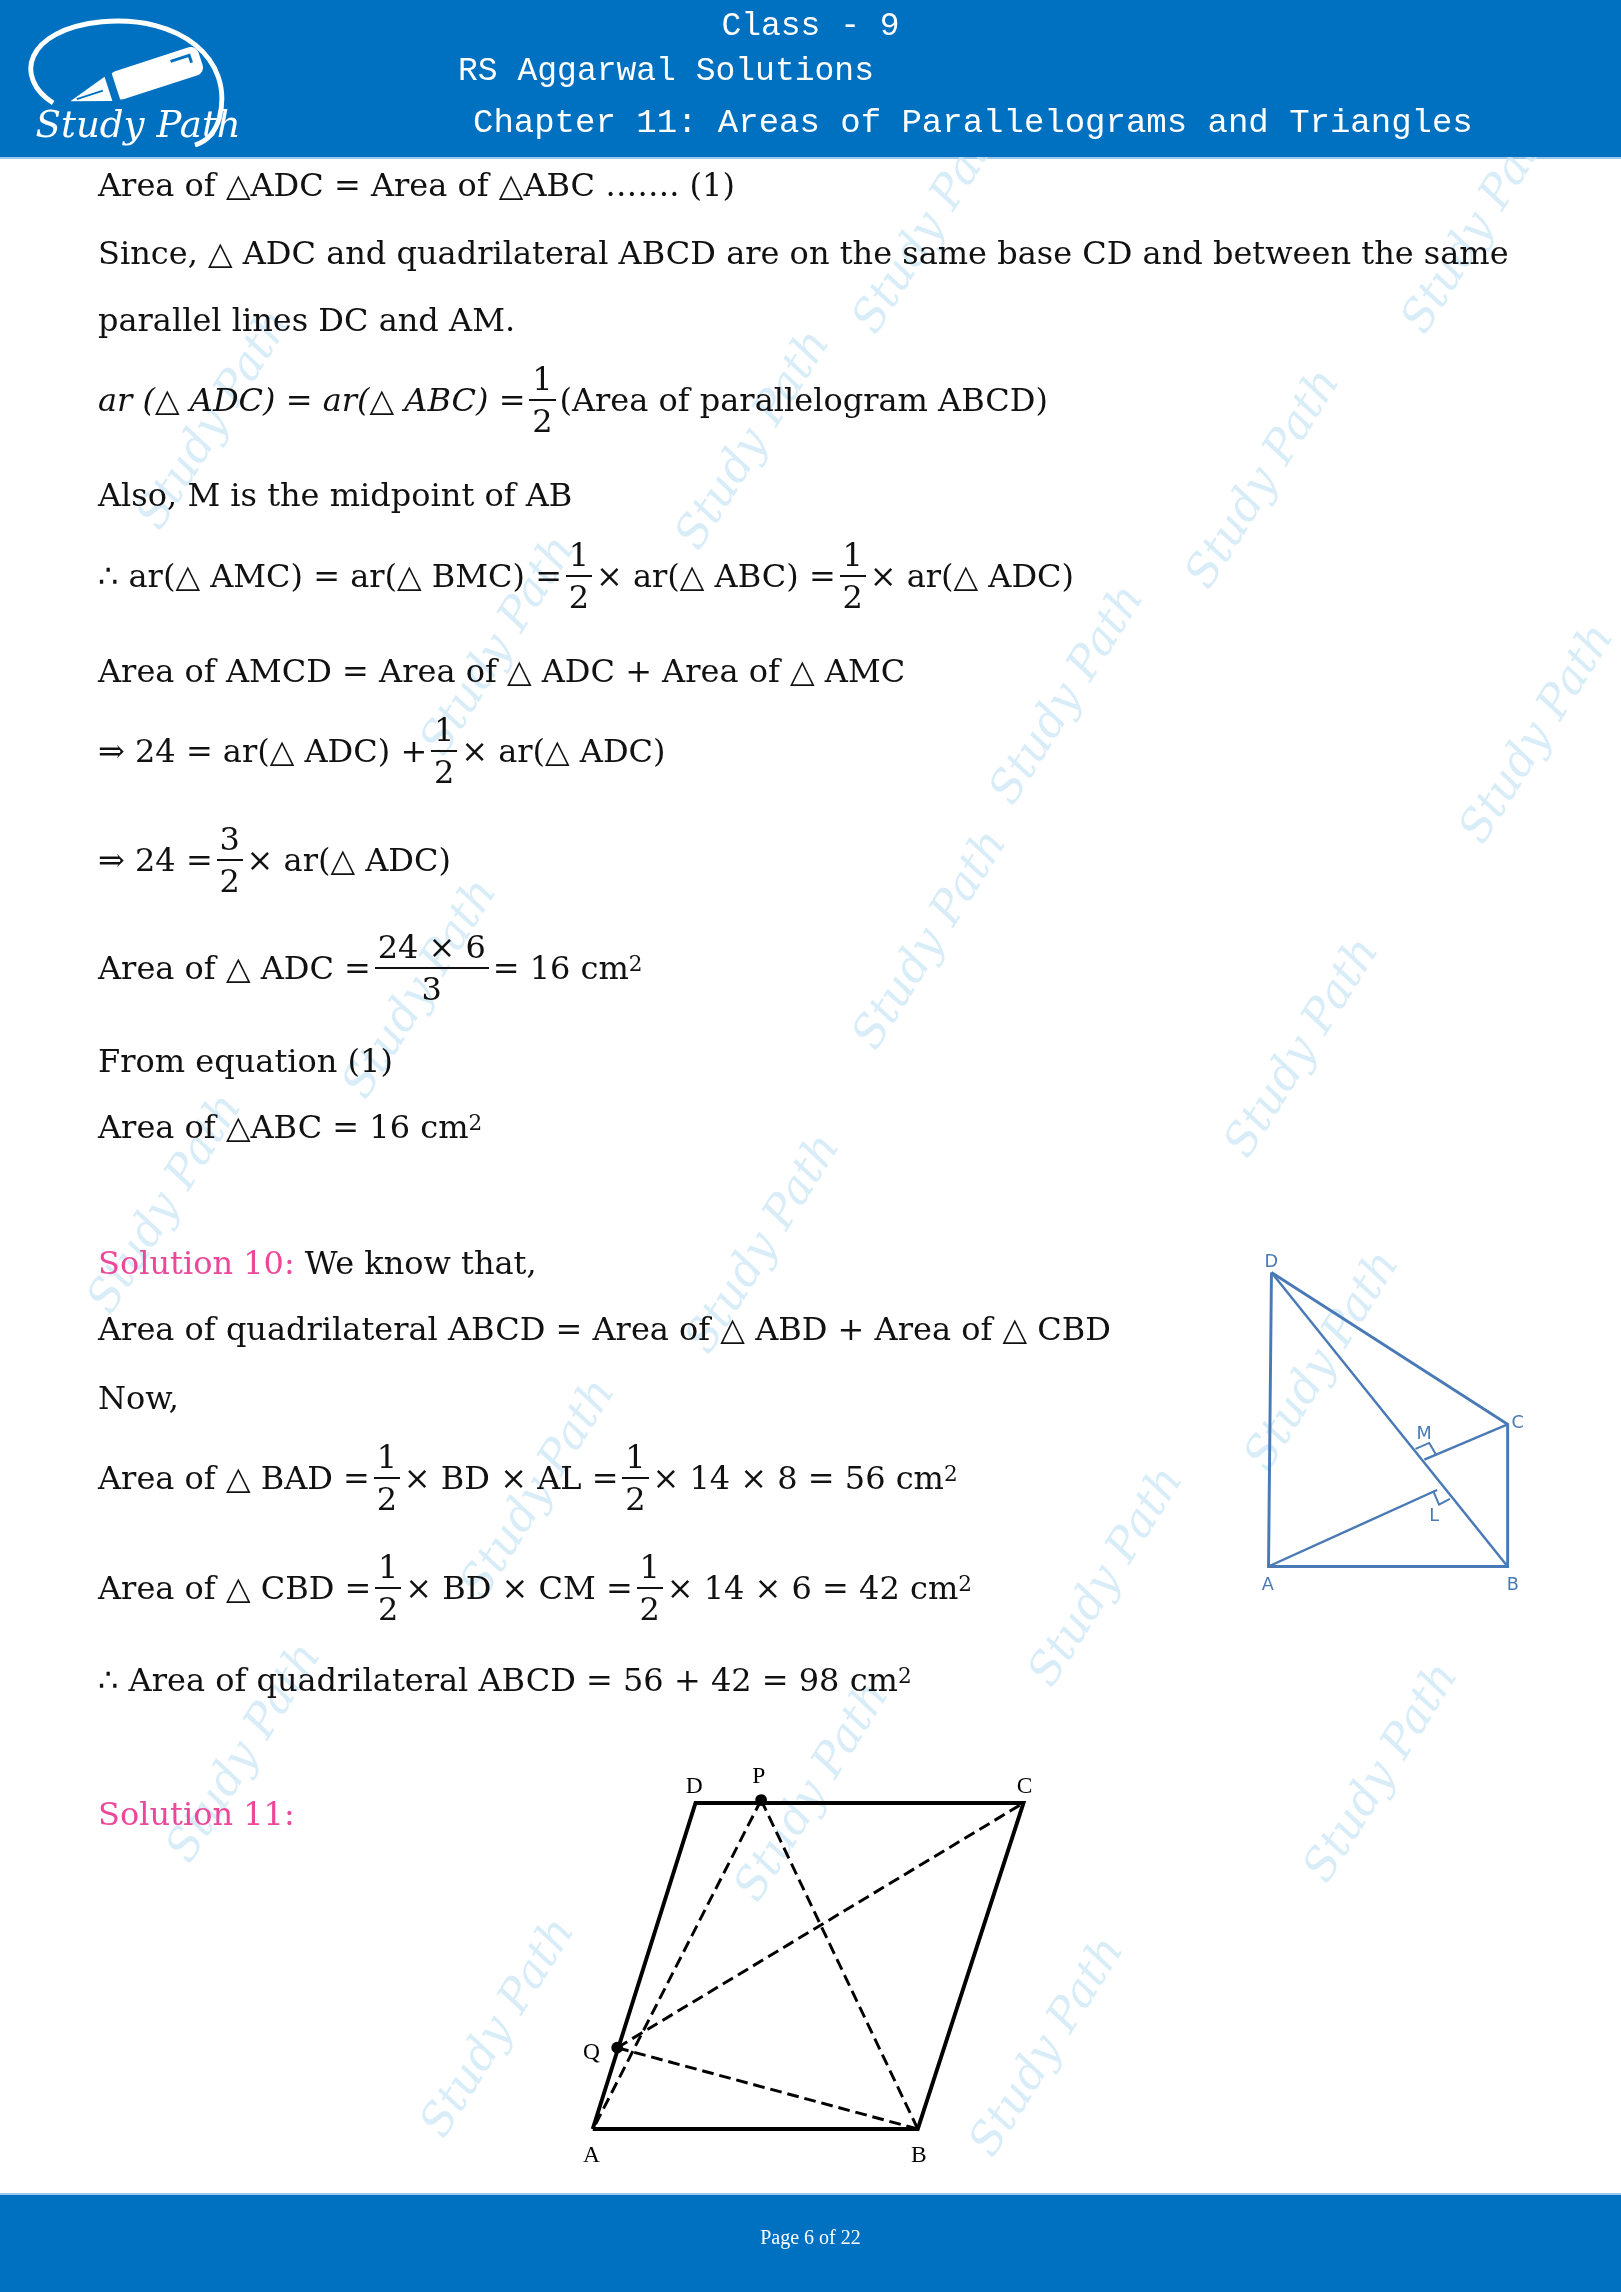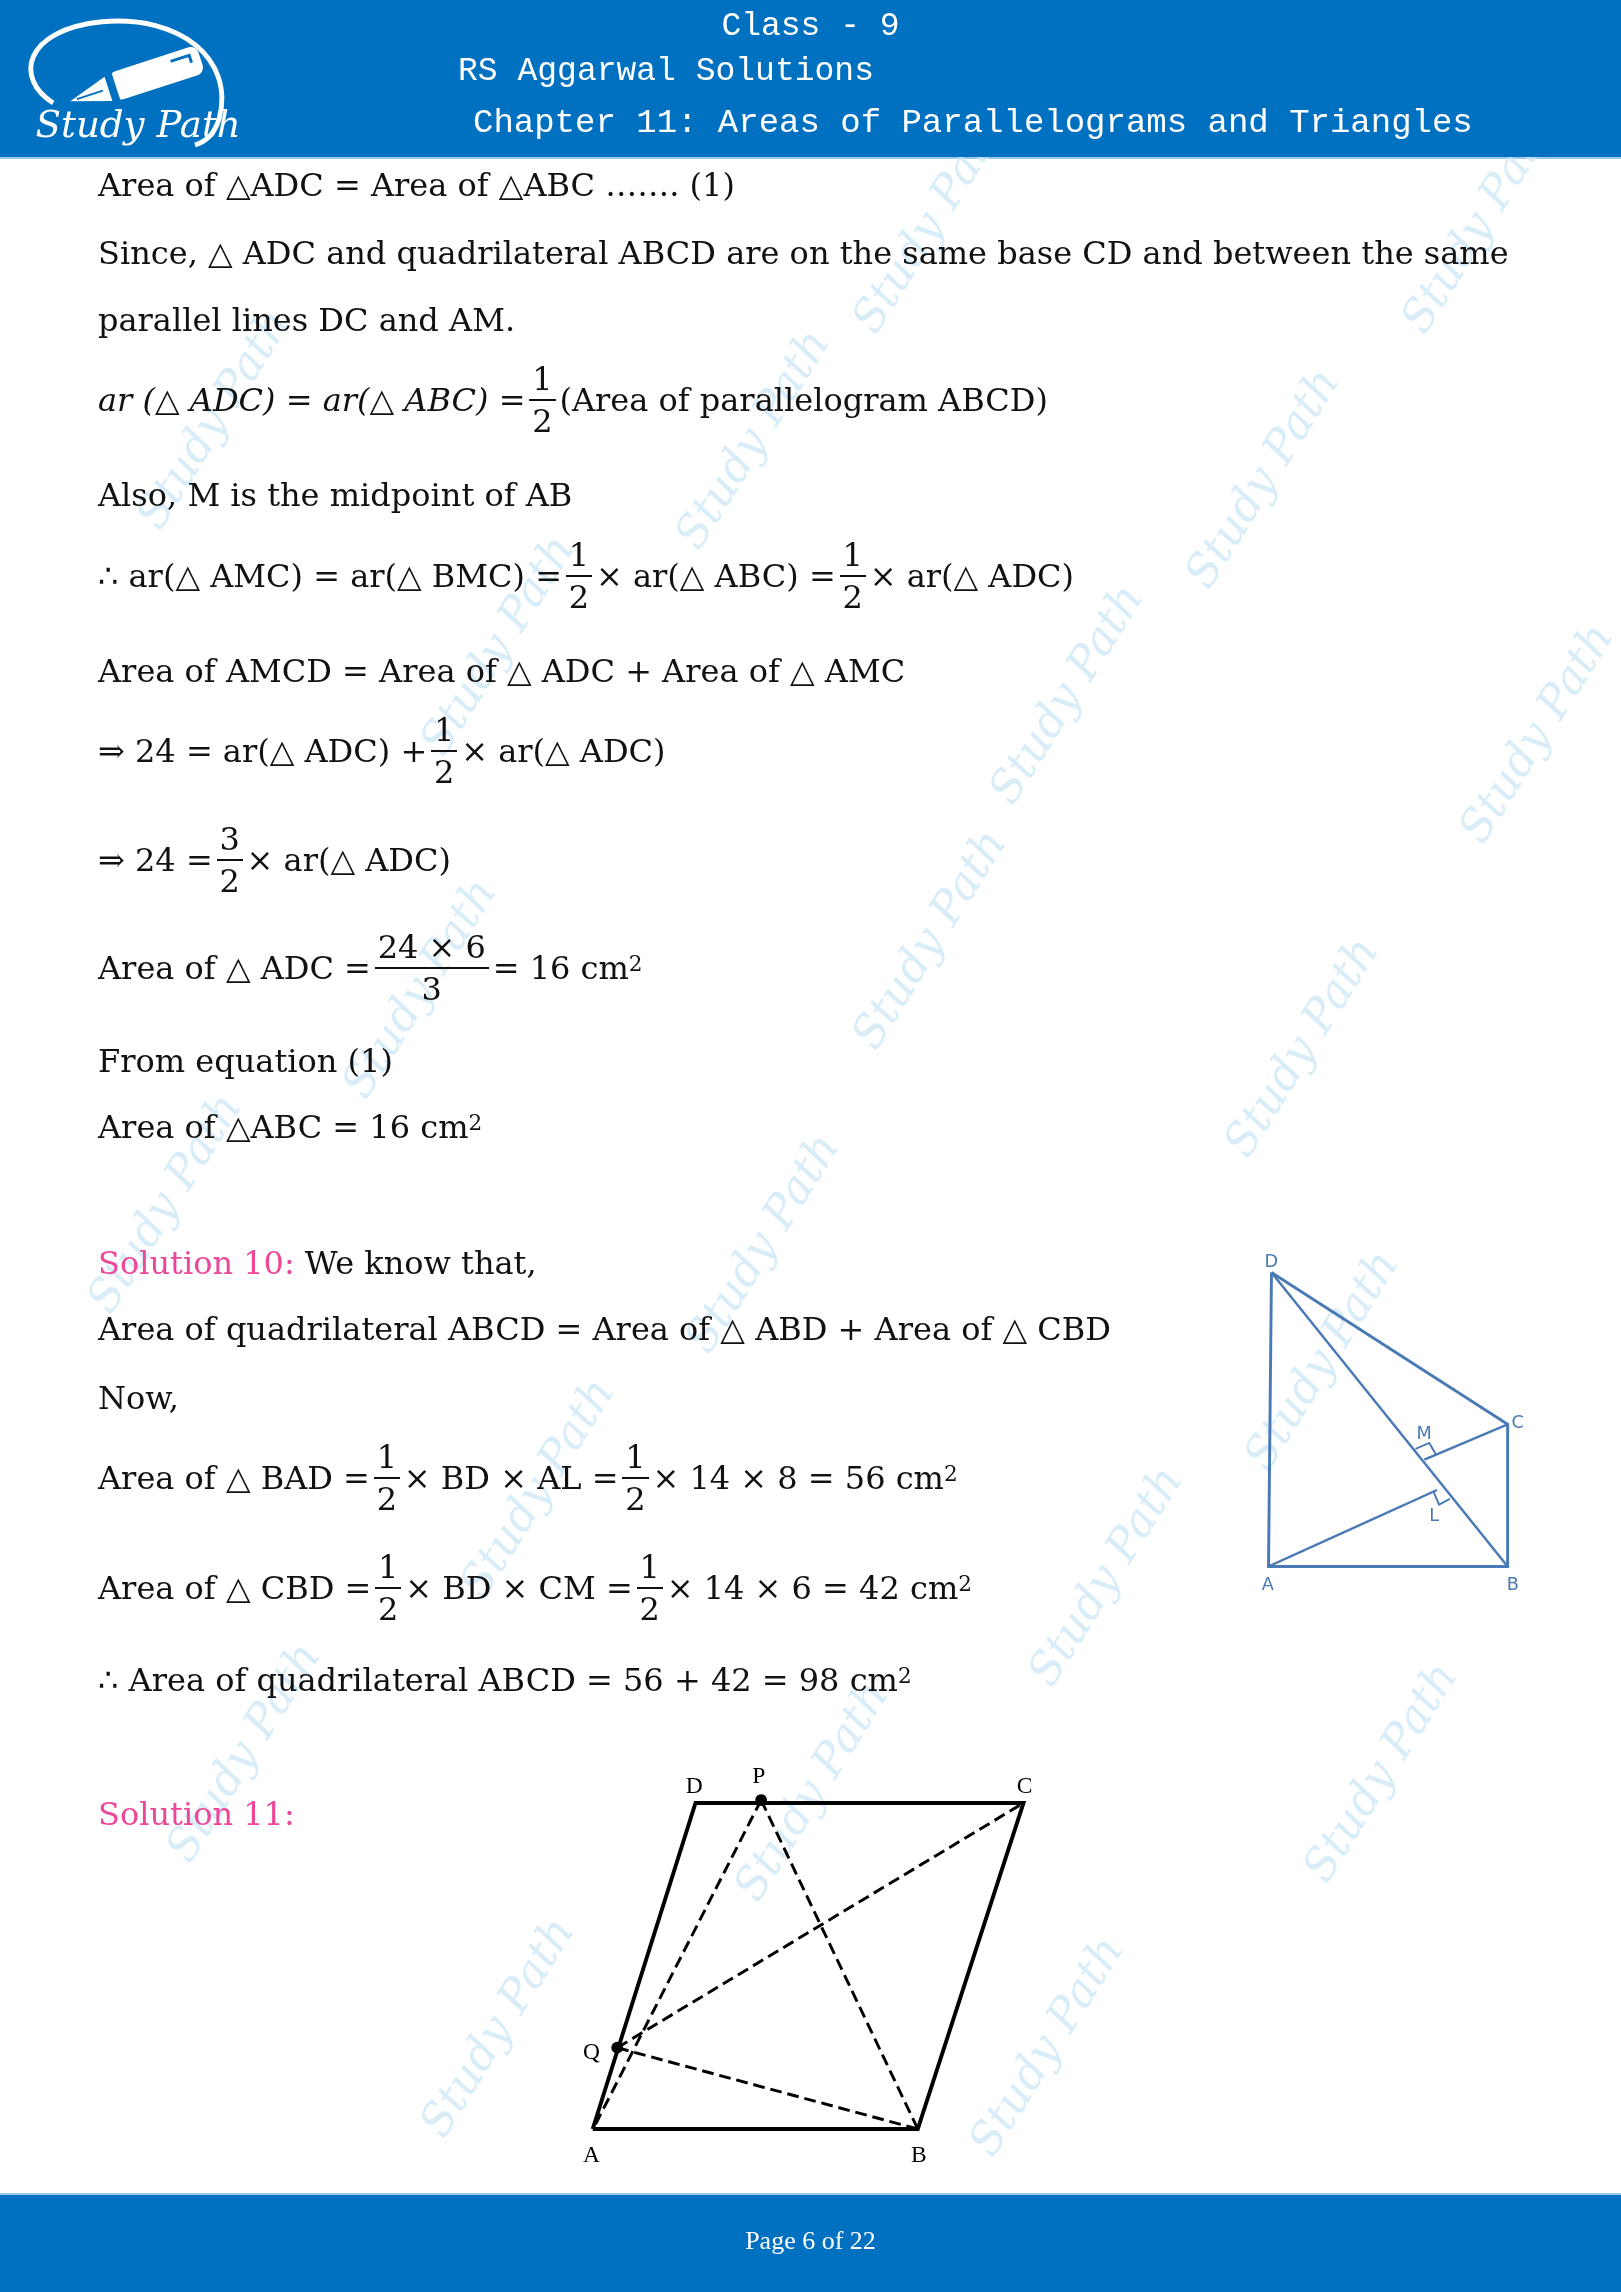--- a/index.html
+++ b/index.html
@@ -8,21 +8,21 @@
   .header { position:absolute; left:0; top:0; width:1621px; height:157px; background:#0070C0;
             border-bottom:2.9px solid #9cc9ea; }
   .header .t { position:absolute; color:#fff; font-family:Liberation Mono, monospace; white-space:nowrap; }
   .h-class { left:0; width:1621px; text-align:center; top:7.8px; font-size:33px; }
   .h-book { left:0; width:1332px; text-align:center; top:53px; font-size:33px; }
   .h-chap { left:473px; top:104px; font-size:34px; }
   .logo { position:absolute; left:13.7px; top:9.8px; width:225px; height:137px; }
   .footer { position:absolute; left:0; top:2193px; width:1621px; height:100px; background:#0070C0;
             border-top:2.9px solid #9cc9ea; }
   .footer .pg { position:absolute; left:0; width:1621px; top:31px; text-align:center; color:#fff;
-                font-family:"Liberation Serif", serif; font-size:26px; }
+                font-family:"Liberation Serif", serif; font-size:20px; }
   .watermarks { position:absolute; left:0; top:157px; width:1621px; height:2036px; pointer-events:none; overflow:hidden; }
   .wm { position:absolute; color:#cfe9f7; font-family:"DejaVu Serif", serif; font-style:italic; font-size:45px;
         transform:rotate(-58deg); white-space:nowrap; opacity:0.8; }
   .line { position:absolute; left:98px; font-size:32px; white-space:nowrap; line-height:1; display:flex; align-items:center; }
   .it { font-style:italic; }
   .frac { display:inline-flex; flex-direction:column; align-items:center; vertical-align:middle; margin:0 3.9px; line-height:1; }
   .frac .num { padding:0 2.9px 3.9px 2.9px; border-bottom:2px solid #111; }
   .frac .den { padding:3.9px 2.9px 0 2.9px; }
   sup { font-size:21.6px; position:relative; top:-3.9px; }
   .sol { color:#ec4899; font-family:"DejaVu Serif", serif; }

